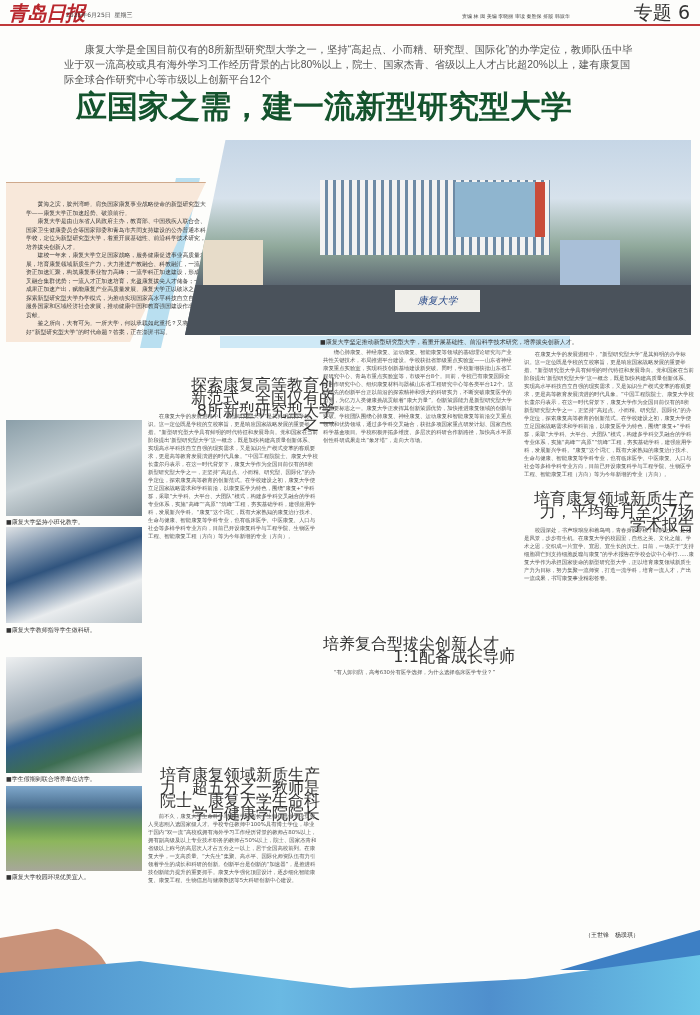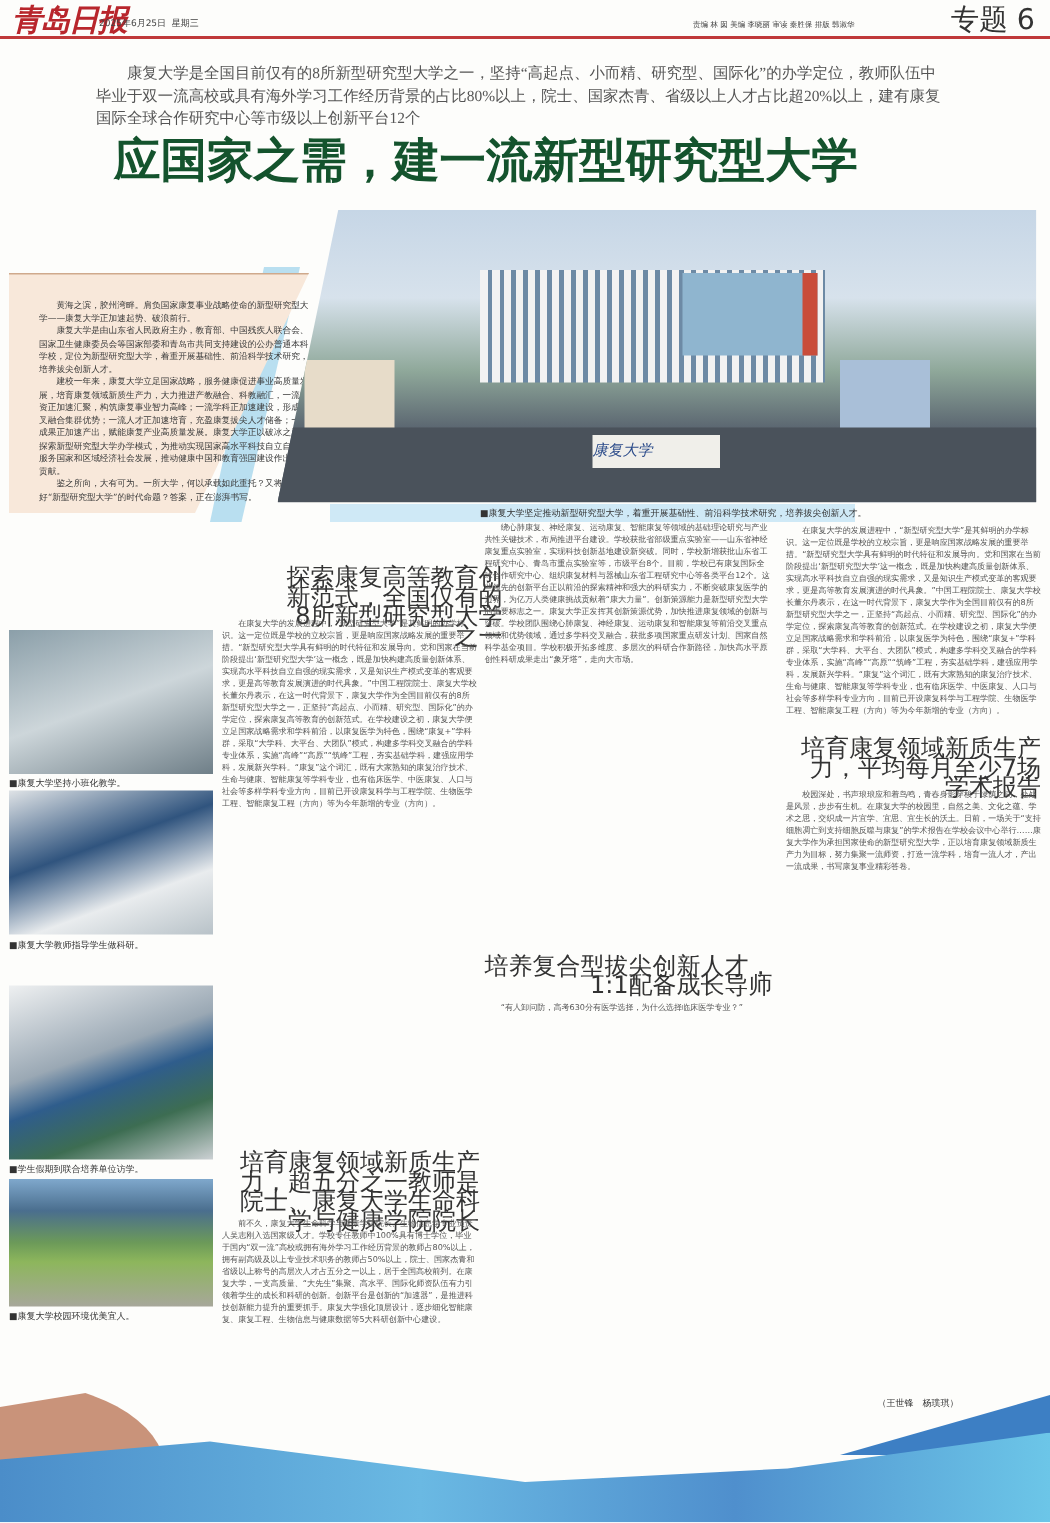--- a/index.html
+++ b/index.html
@@ -2,28 +2,28 @@
 <html><head>
 <meta charset="utf-8">
 <style>
 *{box-sizing:border-box;margin:0;padding:0}
 body{width:700px;height:1015px;background:#fdfdfb;font-family:"DejaVu Serif",serif;color:#333;position:relative;overflow:hidden}
 .masthead{position:absolute;left:0;top:0;width:700px;height:26px;border-bottom:2px solid #c0393a}
 .logo{position:absolute;left:8px;top:0;font-size:20px;color:#b8262c;font-weight:bold;font-style:italic;letter-spacing:-1px}
 .date{position:absolute;left:66px;top:11px;font-size:6px;color:#444;font-family:"DejaVu Sans",sans-serif}
 .credits{position:absolute;left:462px;top:13px;font-size:5px;color:#444;font-family:"DejaVu Sans",sans-serif}
 .section{position:absolute;right:10px;top:0px;font-size:19px;color:#333;font-family:"DejaVu Sans",sans-serif}
-.lead{position:absolute;left:64px;top:42px;width:570px;font-size:10.3px;line-height:15px;color:#555;text-indent:2em;font-family:Liberation Serif, serif}
+.lead{position:absolute;left:64px;top:42px;width:570px;font-size:10.3px;line-height:15px;color:#555;text-indent:2em;font-family:Liberation Sans, sans-serif}
 .headline{position:absolute;left:76px;top:86px;font-size:31px;font-weight:bold;color:#14532d;letter-spacing:0px;font-family:"DejaVu Serif",serif}
 .hero{position:absolute;left:185px;top:140px;width:506px;height:195px;background:linear-gradient(180deg,#c6d6e6 0%,#d7e2ec 30%,#8fa89a 55%,#5a6570 75%,#4d5561 100%);clip-path:polygon(8% 0,100% 0,100% 100%,0 100%)}
 .hero .bldg{position:absolute;left:135px;top:40px;width:230px;height:75px;background:repeating-linear-gradient(90deg,#f2f2f2 0 5px,#6d8aa5 5px 8px)}
 .hero .bldg2{position:absolute;left:270px;top:42px;width:90px;height:55px;background:#8fb5cf;border-right:10px solid #c94c3a}
 .hero .gateL{position:absolute;left:18px;top:100px;width:60px;height:95px;background:#e7dcc9}
 .hero .gateR{position:absolute;left:375px;top:100px;width:60px;height:95px;background:#a9bfd8}
-.hero .sign{position:absolute;left:210px;top:150px;width:85px;height:22px;background:#f0efea;color:#2c4c8a;font-size:10px;line-height:22px;font-style:italic}
+.hero .sign{position:absolute;left:210px;top:150px;width:85px;height:22px;background:#f0efea;color:#2c4c8a;font-size:10px;text-align:center;line-height:22px;font-style:italic}
 .hero .road{position:absolute;left:0;bottom:0;width:100%;height:50px;background:#4a525b}
 .caption-bar{position:absolute;left:220px;top:336px;width:350px;height:12px;background:#cfe9f6}
 .caption-main{position:absolute;left:320px;top:338px;font-size:6px;color:#333;font-family:"DejaVu Sans",sans-serif}
 .intro-box{position:absolute;left:6px;top:182px;width:200px;height:160px;background:#f8e8da;border-top:1px solid #cfa98c;clip-path:polygon(0 0,100% 0,62% 100%,0 100%)}
 .intro-text{position:absolute;left:26px;top:200px;width:180px;font-size:5.8px;line-height:8.5px;color:#3a3a3a;text-indent:2em}
 .blue-stripe{position:absolute;left:140px;top:178px;width:60px;height:170px;background:#b9dff0;clip-path:polygon(60% 0,100% 0,35% 100%,0 100%)}
 .photo{position:absolute;left:6px;width:136px;border:0}
 .ph1{top:420px;height:96px;background:linear-gradient(160deg,#8b9fa9,#cdd6da 50%,#6f7f88)}
 .ph2{top:527px;height:96px;background:linear-gradient(160deg,#dfe3e6,#30547e 40%,#e9ecee 70%,#b8c2c8)}
 .ph3{top:657px;height:116px;background:linear-gradient(160deg,#eef0f1,#9aa8b4 40%,#2f5d8c 55%,#3d6d52 75%,#ccd1d4)}

